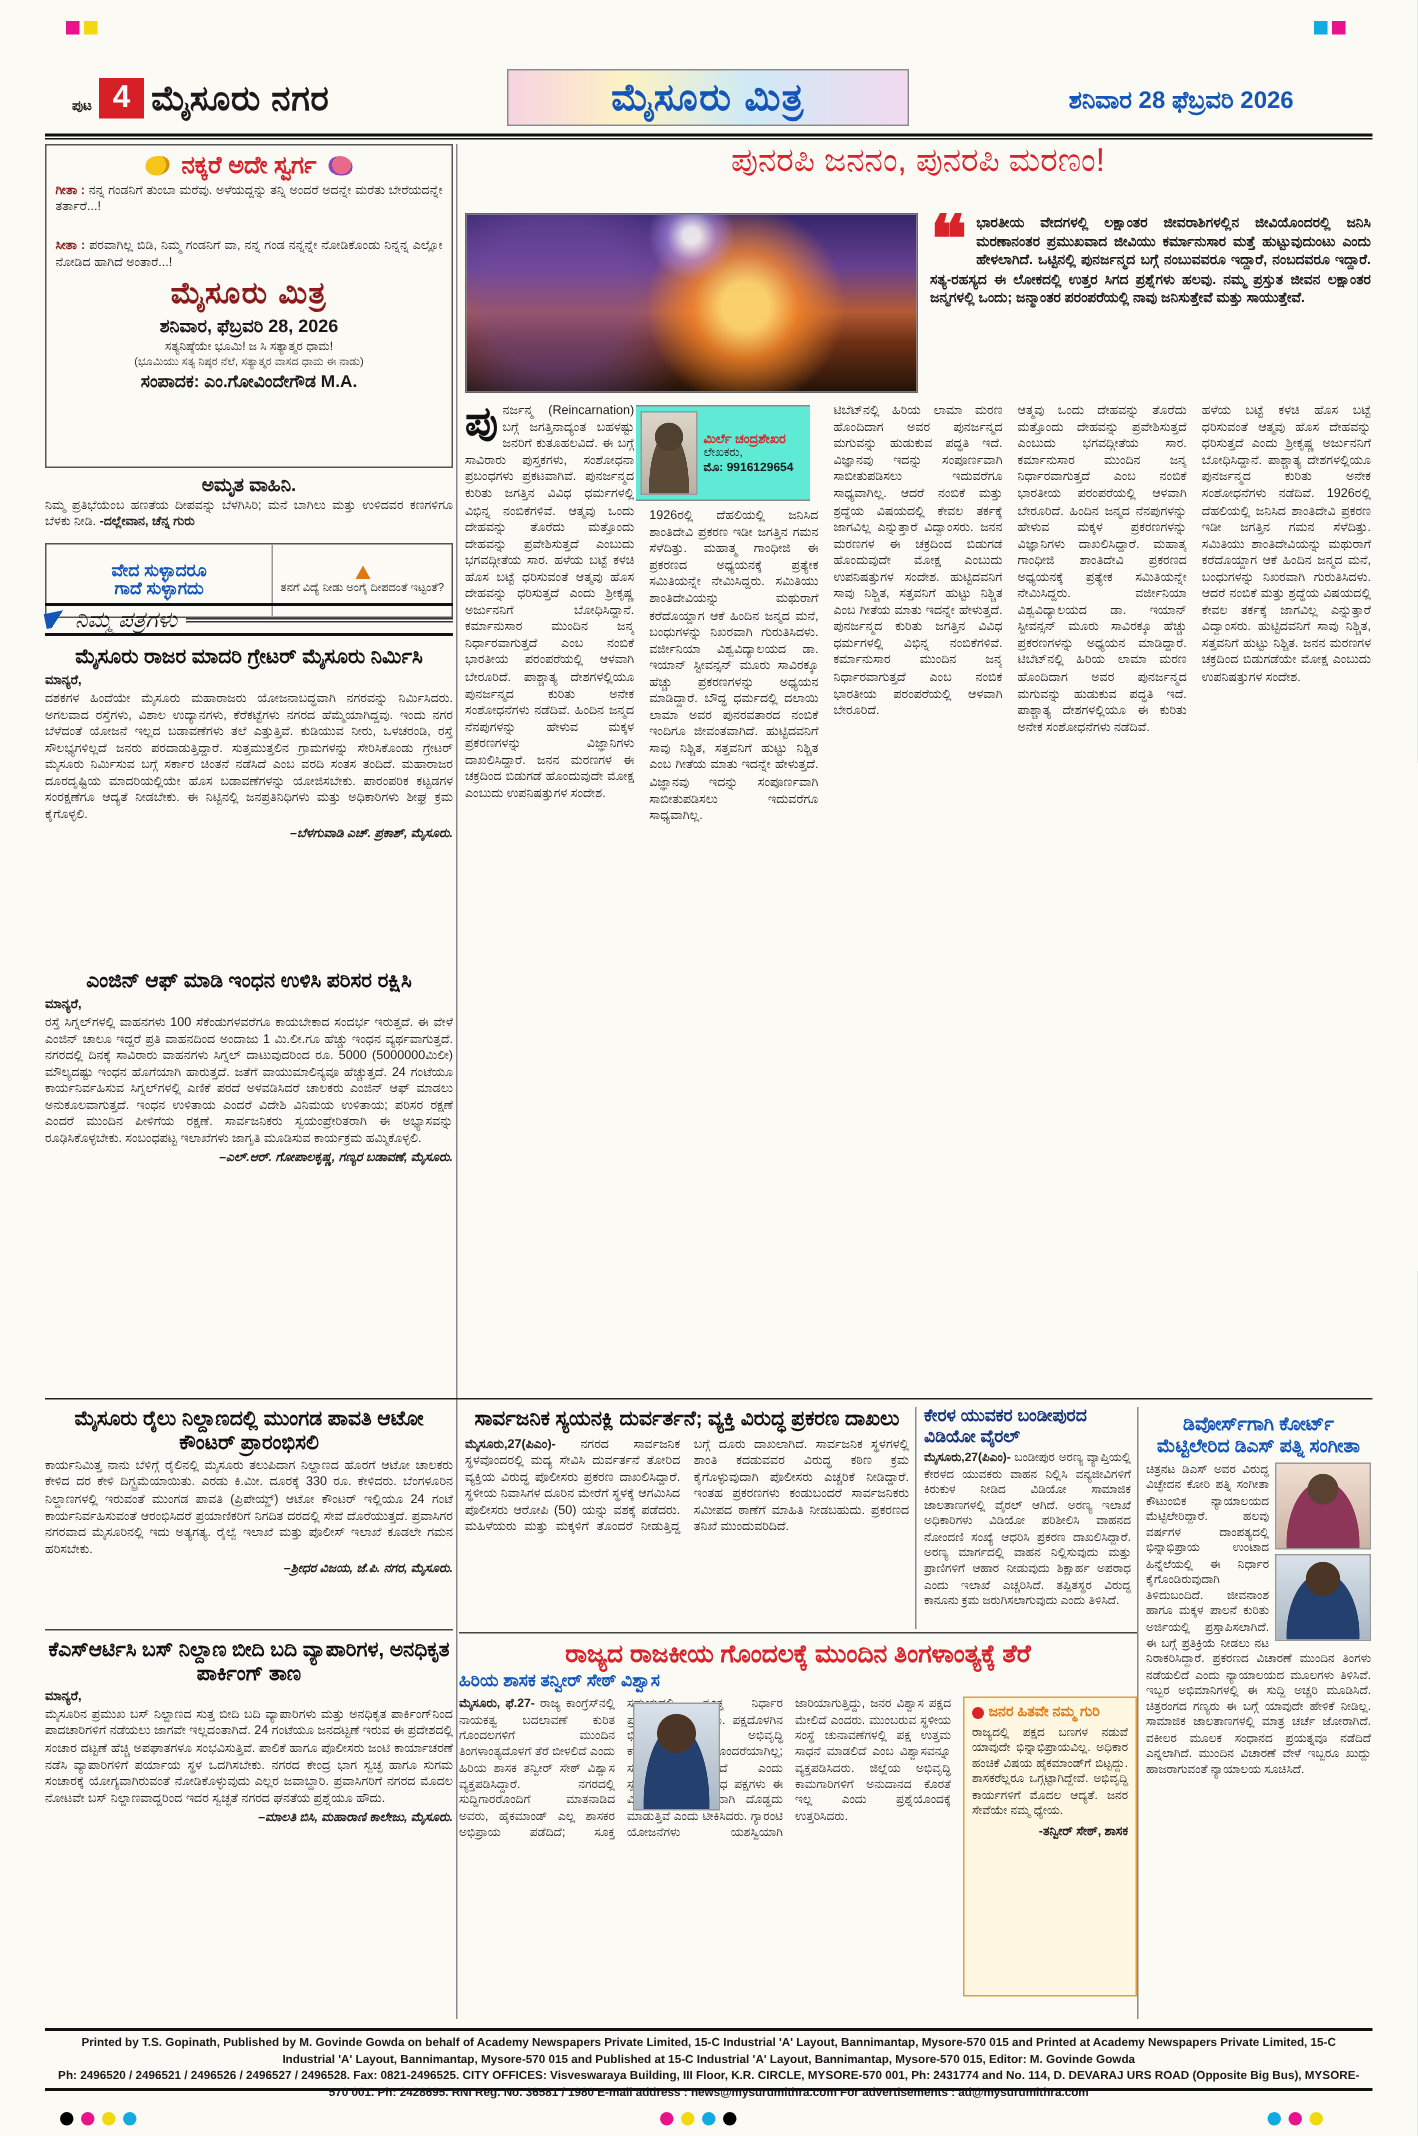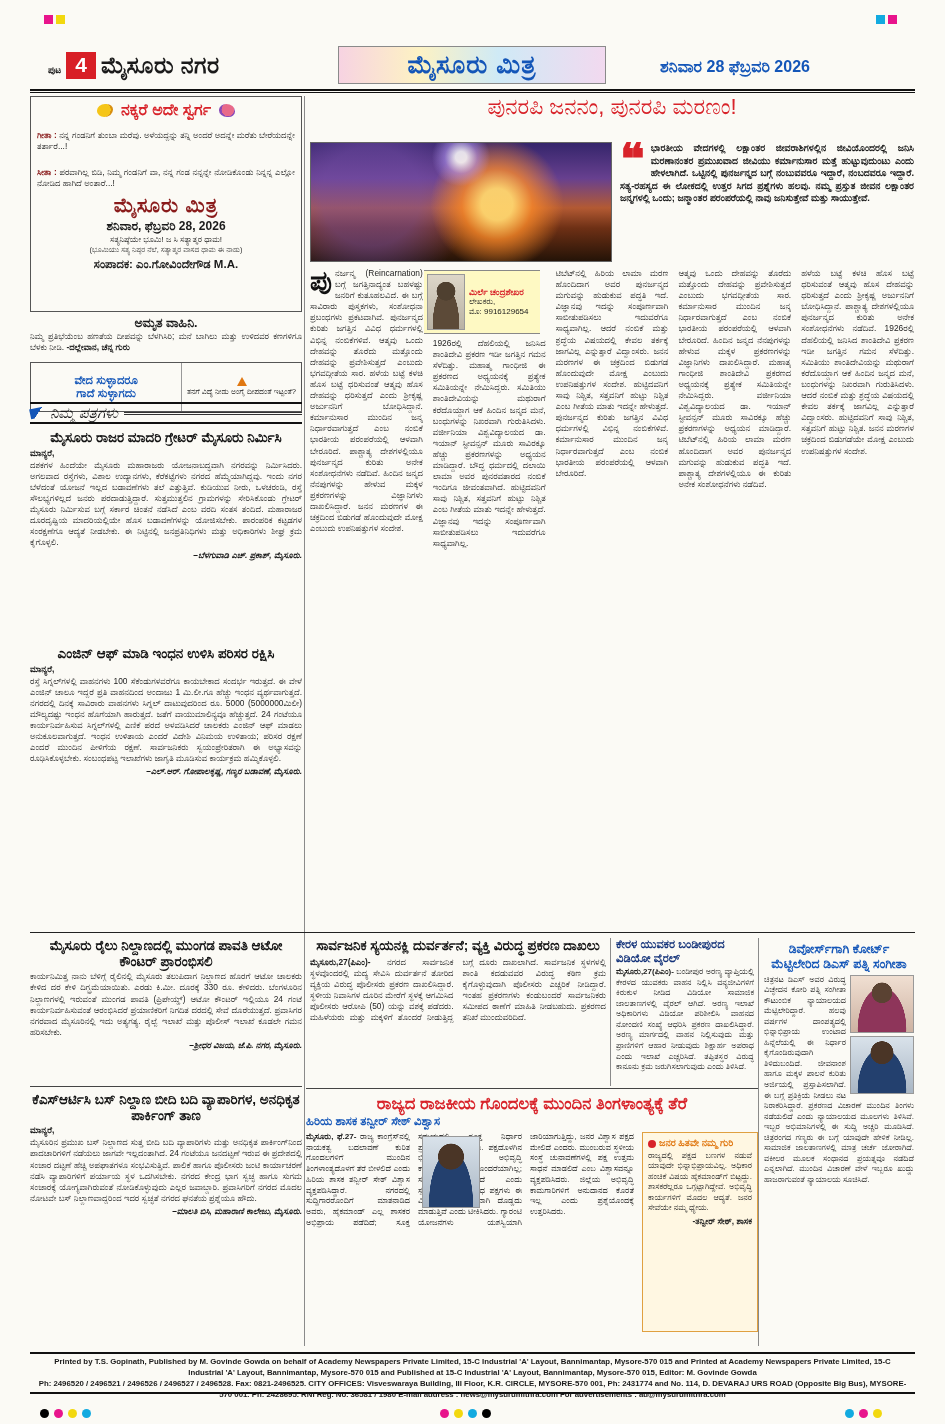--- a/index.html
+++ b/index.html
@@ -61,34 +61,34 @@
   </div>
 
   <div class="abs" style="left:48px;top:52px;display:flex;align-items:flex-end;gap:5px">
     <span style="font-size:9px;font-weight:bold;padding-bottom:3px">ಪುಟ</span>
     <span style="background:#d81f26;color:#fff;font-size:21px;font-weight:bold;padding:1px 9px 2px">4</span>
     <span style="font-size:23px;font-weight:bold;letter-spacing:.5px">ಮೈಸೂರು ನಗರ</span>
   </div>
   <div class="abs masthead-box" style="left:338px;top:46px;width:268px;height:38px">
     <span>ಮೈಸೂರು ಮಿತ್ರ</span>
   </div>
-  <div class="abs" style="left:660px;top:58px;width:255px;text-align:left">
+  <div class="abs" style="left:660px;top:58px;width:255px;text-align:center">
     <span style="font-size:16px;font-weight:bold;color:#1456b8">ಶನಿವಾರ 28 ಫೆಬ್ರವರಿ 2026</span>
   </div>
   <div class="abs" style="left:30px;top:89px;width:885px;height:4px;border-top:2px solid #111;border-bottom:1px solid #111"></div>
 
   <div class="vrule" style="left:304px;top:96px;height:1250px"></div>
 
   <div class="abs" style="left:30px;top:96px;width:272px;height:216px;border:1px solid #555;padding:4px 6px;overflow:hidden">
     <div style="display:flex;align-items:center;justify-content:center;gap:8px">
       <span style="width:16px;height:13px;background:radial-gradient(circle at 40% 45%,#f5c518 60%,#d88f10 61%);border-radius:50% 40% 55% 45%"></span>
       <span style="color:#d8232a;font-weight:bold;font-size:16px">ನಕ್ಕರೆ ಅದೇ ಸ್ವರ್ಗ</span>
       <span style="width:16px;height:13px;background:radial-gradient(circle at 55% 45%,#e86a8a 55%,#8a4ab8 56%);border-radius:45% 55% 40% 50%"></span>
     </div>
-    <p class="bt" style="margin-top:11px"><span style="font-weight:bold;color:#8a1b1b">ಗೀತಾ :</span> <span>ನನ್ನ ಗಂಡನಿಗೆ ತುಂಬಾ ಮರೆವು. ಅಳೆಯದ್ದನ್ನು ತನ್ನಿ ಅಂದರೆ ಅದನ್ನೇ ಮರೆತು ಬೇರೆಯದನ್ನೇ ತರ್ತಾರೆ...!</span></p>
+    <p class="bt" style="margin-top:1px"><span style="font-weight:bold;color:#8a1b1b">ಗೀತಾ :</span> <span>ನನ್ನ ಗಂಡನಿಗೆ ತುಂಬಾ ಮರೆವು. ಅಳೆಯದ್ದನ್ನು ತನ್ನಿ ಅಂದರೆ ಅದನ್ನೇ ಮರೆತು ಬೇರೆಯದನ್ನೇ ತರ್ತಾರೆ...!</span></p>
     <p class="bt" style="margin-top:15px"><span style="font-weight:bold;color:#8a1b1b">ಸೀತಾ :</span> <span>ಪರವಾಗಿಲ್ಲ ಬಿಡಿ, ನಿಮ್ಮ ಗಂಡನಿಗೆ ವಾ, ನನ್ನ ಗಂಡ ನನ್ನನ್ನೇ ನೋಡಿಕೊಂಡು ನಿನ್ನನ್ನ ಎಲ್ಲೋ ನೋಡಿದ ಹಾಗಿದೆ ಅಂತಾರೆ...!</span></p>
     <div style="text-align:center;margin-top:5px">
       <div style="color:#8a1b1b;font-weight:bold;font-size:20px;letter-spacing:1px">ಮೈಸೂರು ಮಿತ್ರ</div>
       <div style="font-weight:bold;font-size:12px;margin-top:2px">ಶನಿವಾರ, ಫೆಬ್ರವರಿ 28, 2026</div>
       <div style="font-size:8px;font-weight:normal;margin-top:2px">ಸತ್ಯನಿಷ್ಠೆಯೇ ಭೂಮಿ! ಜ ಸಿ ಸತ್ಯಾತ್ಮರ ಧಾಮ!</div>
       <div style="font-size:7.4px;color:#333">(ಭೂಮಿಯು ಸತ್ಯ ನಿಷ್ಠರ ನೆಲೆ, ಸತ್ಯಾತ್ಮರ ವಾಸದ ಧಾಮ ಈ ನಾಡು)</div>
       <div style="font-weight:bold;font-size:11.5px;margin-top:4px">ಸಂಪಾದಕ: ಎಂ.ಗೋವಿಂದೇಗೌಡ M.A.</div>
     </div>
   </div>
 
@@ -140,26 +140,26 @@
   </div>
 
   <div class="abs flex" style="left:310px;top:268px;width:604px;height:662px;gap:10px">
     <div class="col bt"><span class="dropcap">ಪು</span><span>ನರ್ಜನ್ಮ (Reincarnation) ಬಗ್ಗೆ ಜಗತ್ತಿನಾದ್ಯಂತ ಬಹಳಷ್ಟು ಜನರಿಗೆ ಕುತೂಹಲವಿದೆ. ಈ ಬಗ್ಗೆ ಸಾವಿರಾರು ಪುಸ್ತಕಗಳು, ಸಂಶೋಧನಾ ಪ್ರಬಂಧಗಳು ಪ್ರಕಟವಾಗಿವೆ. ಪುನರ್ಜನ್ಮದ ಕುರಿತು ಜಗತ್ತಿನ ವಿವಿಧ ಧರ್ಮಗಳಲ್ಲಿ ವಿಭಿನ್ನ ನಂಬಿಕೆಗಳಿವೆ. ಆತ್ಮವು ಒಂದು ದೇಹವನ್ನು ತೊರೆದು ಮತ್ತೊಂದು ದೇಹವನ್ನು ಪ್ರವೇಶಿಸುತ್ತದೆ ಎಂಬುದು ಭಗವದ್ಗೀತೆಯ ಸಾರ. ಹಳೆಯ ಬಟ್ಟೆ ಕಳಚಿ ಹೊಸ ಬಟ್ಟೆ ಧರಿಸುವಂತೆ ಆತ್ಮವು ಹೊಸ ದೇಹವನ್ನು ಧರಿಸುತ್ತದೆ ಎಂದು ಶ್ರೀಕೃಷ್ಣ ಅರ್ಜುನನಿಗೆ ಬೋಧಿಸಿದ್ದಾನೆ. ಕರ್ಮಾನುಸಾರ ಮುಂದಿನ ಜನ್ಮ ನಿರ್ಧಾರವಾಗುತ್ತದೆ ಎಂಬ ನಂಬಿಕೆ ಭಾರತೀಯ ಪರಂಪರೆಯಲ್ಲಿ ಆಳವಾಗಿ ಬೇರೂರಿದೆ. ಪಾಶ್ಚಾತ್ಯ ದೇಶಗಳಲ್ಲಿಯೂ ಪುನರ್ಜನ್ಮದ ಕುರಿತು ಅನೇಕ ಸಂಶೋಧನೆಗಳು ನಡೆದಿವೆ. ಹಿಂದಿನ ಜನ್ಮದ ನೆನಪುಗಳನ್ನು ಹೇಳುವ ಮಕ್ಕಳ ಪ್ರಕರಣಗಳನ್ನು ವಿಜ್ಞಾನಿಗಳು ದಾಖಲಿಸಿದ್ದಾರೆ. ಜನನ ಮರಣಗಳ ಈ ಚಕ್ರದಿಂದ ಬಿಡುಗಡೆ ಹೊಂದುವುದೇ ಮೋಕ್ಷ ಎಂಬುದು ಉಪನಿಷತ್ತುಗಳ ಸಂದೇಶ.</span></div>
     <div class="col bt" style="padding-top:70px"><span>1926ರಲ್ಲಿ ದೆಹಲಿಯಲ್ಲಿ ಜನಿಸಿದ ಶಾಂತಿದೇವಿ ಪ್ರಕರಣ ಇಡೀ ಜಗತ್ತಿನ ಗಮನ ಸೆಳೆದಿತ್ತು. ಮಹಾತ್ಮ ಗಾಂಧೀಜಿ ಈ ಪ್ರಕರಣದ ಅಧ್ಯಯನಕ್ಕೆ ಪ್ರತ್ಯೇಕ ಸಮಿತಿಯನ್ನೇ ನೇಮಿಸಿದ್ದರು. ಸಮಿತಿಯು ಶಾಂತಿದೇವಿಯನ್ನು ಮಥುರಾಗೆ ಕರೆದೊಯ್ದಾಗ ಆಕೆ ಹಿಂದಿನ ಜನ್ಮದ ಮನೆ, ಬಂಧುಗಳನ್ನು ನಿಖರವಾಗಿ ಗುರುತಿಸಿದಳು. ವರ್ಜೀನಿಯಾ ವಿಶ್ವವಿದ್ಯಾಲಯದ ಡಾ. ಇಯಾನ್ ಸ್ಟೀವನ್ಸನ್ ಮೂರು ಸಾವಿರಕ್ಕೂ ಹೆಚ್ಚು ಪ್ರಕರಣಗಳನ್ನು ಅಧ್ಯಯನ ಮಾಡಿದ್ದಾರೆ. ಬೌದ್ಧ ಧರ್ಮದಲ್ಲಿ ದಲಾಯಿ ಲಾಮಾ ಅವರ ಪುನರವತಾರದ ನಂಬಿಕೆ ಇಂದಿಗೂ ಜೀವಂತವಾಗಿದೆ. ಹುಟ್ಟಿದವನಿಗೆ ಸಾವು ನಿಶ್ಚಿತ, ಸತ್ತವನಿಗೆ ಹುಟ್ಟು ನಿಶ್ಚಿತ ಎಂಬ ಗೀತೆಯ ಮಾತು ಇದನ್ನೇ ಹೇಳುತ್ತದೆ. ವಿಜ್ಞಾನವು ಇದನ್ನು ಸಂಪೂರ್ಣವಾಗಿ ಸಾಬೀತುಪಡಿಸಲು ಇದುವರೆಗೂ ಸಾಧ್ಯವಾಗಿಲ್ಲ.</span></div>
     <div class="col bt"><span>ಟಿಬೆಟ್‌ನಲ್ಲಿ ಹಿರಿಯ ಲಾಮಾ ಮರಣ ಹೊಂದಿದಾಗ ಅವರ ಪುನರ್ಜನ್ಮದ ಮಗುವನ್ನು ಹುಡುಕುವ ಪದ್ಧತಿ ಇದೆ. ವಿಜ್ಞಾನವು ಇದನ್ನು ಸಂಪೂರ್ಣವಾಗಿ ಸಾಬೀತುಪಡಿಸಲು ಇದುವರೆಗೂ ಸಾಧ್ಯವಾಗಿಲ್ಲ. ಆದರೆ ನಂಬಿಕೆ ಮತ್ತು ಶ್ರದ್ಧೆಯ ವಿಷಯದಲ್ಲಿ ಕೇವಲ ತರ್ಕಕ್ಕೆ ಜಾಗವಿಲ್ಲ ಎನ್ನುತ್ತಾರೆ ವಿದ್ವಾಂಸರು. ಜನನ ಮರಣಗಳ ಈ ಚಕ್ರದಿಂದ ಬಿಡುಗಡೆ ಹೊಂದುವುದೇ ಮೋಕ್ಷ ಎಂಬುದು ಉಪನಿಷತ್ತುಗಳ ಸಂದೇಶ. ಹುಟ್ಟಿದವನಿಗೆ ಸಾವು ನಿಶ್ಚಿತ, ಸತ್ತವನಿಗೆ ಹುಟ್ಟು ನಿಶ್ಚಿತ ಎಂಬ ಗೀತೆಯ ಮಾತು ಇದನ್ನೇ ಹೇಳುತ್ತದೆ. ಪುನರ್ಜನ್ಮದ ಕುರಿತು ಜಗತ್ತಿನ ವಿವಿಧ ಧರ್ಮಗಳಲ್ಲಿ ವಿಭಿನ್ನ ನಂಬಿಕೆಗಳಿವೆ. ಕರ್ಮಾನುಸಾರ ಮುಂದಿನ ಜನ್ಮ ನಿರ್ಧಾರವಾಗುತ್ತದೆ ಎಂಬ ನಂಬಿಕೆ ಭಾರತೀಯ ಪರಂಪರೆಯಲ್ಲಿ ಆಳವಾಗಿ ಬೇರೂರಿದೆ.</span></div>
     <div class="col bt"><span>ಆತ್ಮವು ಒಂದು ದೇಹವನ್ನು ತೊರೆದು ಮತ್ತೊಂದು ದೇಹವನ್ನು ಪ್ರವೇಶಿಸುತ್ತದೆ ಎಂಬುದು ಭಗವದ್ಗೀತೆಯ ಸಾರ. ಕರ್ಮಾನುಸಾರ ಮುಂದಿನ ಜನ್ಮ ನಿರ್ಧಾರವಾಗುತ್ತದೆ ಎಂಬ ನಂಬಿಕೆ ಭಾರತೀಯ ಪರಂಪರೆಯಲ್ಲಿ ಆಳವಾಗಿ ಬೇರೂರಿದೆ. ಹಿಂದಿನ ಜನ್ಮದ ನೆನಪುಗಳನ್ನು ಹೇಳುವ ಮಕ್ಕಳ ಪ್ರಕರಣಗಳನ್ನು ವಿಜ್ಞಾನಿಗಳು ದಾಖಲಿಸಿದ್ದಾರೆ. ಮಹಾತ್ಮ ಗಾಂಧೀಜಿ ಶಾಂತಿದೇವಿ ಪ್ರಕರಣದ ಅಧ್ಯಯನಕ್ಕೆ ಪ್ರತ್ಯೇಕ ಸಮಿತಿಯನ್ನೇ ನೇಮಿಸಿದ್ದರು. ವರ್ಜೀನಿಯಾ ವಿಶ್ವವಿದ್ಯಾಲಯದ ಡಾ. ಇಯಾನ್ ಸ್ಟೀವನ್ಸನ್ ಮೂರು ಸಾವಿರಕ್ಕೂ ಹೆಚ್ಚು ಪ್ರಕರಣಗಳನ್ನು ಅಧ್ಯಯನ ಮಾಡಿದ್ದಾರೆ. ಟಿಬೆಟ್‌ನಲ್ಲಿ ಹಿರಿಯ ಲಾಮಾ ಮರಣ ಹೊಂದಿದಾಗ ಅವರ ಪುನರ್ಜನ್ಮದ ಮಗುವನ್ನು ಹುಡುಕುವ ಪದ್ಧತಿ ಇದೆ. ಪಾಶ್ಚಾತ್ಯ ದೇಶಗಳಲ್ಲಿಯೂ ಈ ಕುರಿತು ಅನೇಕ ಸಂಶೋಧನೆಗಳು ನಡೆದಿವೆ.</span></div>
     <div class="col bt"><span>ಹಳೆಯ ಬಟ್ಟೆ ಕಳಚಿ ಹೊಸ ಬಟ್ಟೆ ಧರಿಸುವಂತೆ ಆತ್ಮವು ಹೊಸ ದೇಹವನ್ನು ಧರಿಸುತ್ತದೆ ಎಂದು ಶ್ರೀಕೃಷ್ಣ ಅರ್ಜುನನಿಗೆ ಬೋಧಿಸಿದ್ದಾನೆ. ಪಾಶ್ಚಾತ್ಯ ದೇಶಗಳಲ್ಲಿಯೂ ಪುನರ್ಜನ್ಮದ ಕುರಿತು ಅನೇಕ ಸಂಶೋಧನೆಗಳು ನಡೆದಿವೆ. 1926ರಲ್ಲಿ ದೆಹಲಿಯಲ್ಲಿ ಜನಿಸಿದ ಶಾಂತಿದೇವಿ ಪ್ರಕರಣ ಇಡೀ ಜಗತ್ತಿನ ಗಮನ ಸೆಳೆದಿತ್ತು. ಸಮಿತಿಯು ಶಾಂತಿದೇವಿಯನ್ನು ಮಥುರಾಗೆ ಕರೆದೊಯ್ದಾಗ ಆಕೆ ಹಿಂದಿನ ಜನ್ಮದ ಮನೆ, ಬಂಧುಗಳನ್ನು ನಿಖರವಾಗಿ ಗುರುತಿಸಿದಳು. ಆದರೆ ನಂಬಿಕೆ ಮತ್ತು ಶ್ರದ್ಧೆಯ ವಿಷಯದಲ್ಲಿ ಕೇವಲ ತರ್ಕಕ್ಕೆ ಜಾಗವಿಲ್ಲ ಎನ್ನುತ್ತಾರೆ ವಿದ್ವಾಂಸರು. ಹುಟ್ಟಿದವನಿಗೆ ಸಾವು ನಿಶ್ಚಿತ, ಸತ್ತವನಿಗೆ ಹುಟ್ಟು ನಿಶ್ಚಿತ. ಜನನ ಮರಣಗಳ ಚಕ್ರದಿಂದ ಬಿಡುಗಡೆಯೇ ಮೋಕ್ಷ ಎಂಬುದು ಉಪನಿಷತ್ತುಗಳ ಸಂದೇಶ.</span></div>
   </div>
 
-  <div class="abs flex" style="left:424px;top:270px;width:116px;height:64px;background:#fef9c3;border-top:1px solid #888;border-bottom:1px solid #888;padding:3px;gap:4px">
+  <div class="abs flex" style="left:424px;top:270px;width:116px;height:64px;background:#5eead4;border-top:1px solid #888;border-bottom:1px solid #888;padding:3px;gap:4px">
     <div class="headshot" style="width:38px;height:56px"></div>
     <div style="display:flex;flex-direction:column;justify-content:center">
       <span style="color:#d8232a;font-weight:bold;font-size:8.6px;line-height:1.2">ಮಿರ್ಲೆ ಚಂದ್ರಶೇಖರ</span>
       <span style="font-size:8px">ಲೇಖಕರು,</span>
-      <span style="font-size:8px;font-weight:normal">ಮೊ: 9916129654</span>
+      <span style="font-size:8px;font-weight:bold">ಮೊ: 9916129654</span>
     </div>
   </div>
 
   <div class="hrule" style="left:30px;top:932px;width:885px;background:#222"></div>
 
   <div class="abs" style="left:310px;top:938px;width:296px;height:148px;overflow:hidden">
     <div class="lh" style="font-size:13.5px">ಸಾರ್ವಜನಿಕ ಸ್ಯಯನಕ್ಲಿ ದುರ್ವರ್ತನೆ; ವ್ಯಕ್ತಿ ವಿರುದ್ಧ ಪ್ರಕರಣ ದಾಖಲು</div>
     <p class="bt" style="margin-top:3px;columns:2;column-gap:9px"><span class="dateline">ಮೈಸೂರು,27(ಪಿಎಂ)-</span> <span>ನಗರದ ಸಾರ್ವಜನಿಕ ಸ್ಥಳವೊಂದರಲ್ಲಿ ಮದ್ಯ ಸೇವಿಸಿ ದುರ್ವರ್ತನೆ ತೋರಿದ ವ್ಯಕ್ತಿಯ ವಿರುದ್ಧ ಪೊಲೀಸರು ಪ್ರಕರಣ ದಾಖಲಿಸಿದ್ದಾರೆ. ಸ್ಥಳೀಯ ನಿವಾಸಿಗಳ ದೂರಿನ ಮೇರೆಗೆ ಸ್ಥಳಕ್ಕೆ ಆಗಮಿಸಿದ ಪೊಲೀಸರು ಆರೋಪಿ (50) ಯನ್ನು ವಶಕ್ಕೆ ಪಡೆದರು. ಮಹಿಳೆಯರು ಮತ್ತು ಮಕ್ಕಳಿಗೆ ತೊಂದರೆ ನೀಡುತ್ತಿದ್ದ ಬಗ್ಗೆ ದೂರು ದಾಖಲಾಗಿದೆ. ಸಾರ್ವಜನಿಕ ಸ್ಥಳಗಳಲ್ಲಿ ಶಾಂತಿ ಕದಡುವವರ ವಿರುದ್ಧ ಕಠಿಣ ಕ್ರಮ ಕೈಗೊಳ್ಳುವುದಾಗಿ ಪೊಲೀಸರು ಎಚ್ಚರಿಕೆ ನೀಡಿದ್ದಾರೆ. ಇಂತಹ ಪ್ರಕರಣಗಳು ಕಂಡುಬಂದರೆ ಸಾರ್ವಜನಿಕರು ಸಮೀಪದ ಠಾಣೆಗೆ ಮಾಹಿತಿ ನೀಡಬಹುದು. ಪ್ರಕರಣದ ತನಿಖೆ ಮುಂದುವರಿದಿದೆ.</span></p>
   </div>
   <div class="vrule" style="left:610px;top:938px;height:148px"></div>

